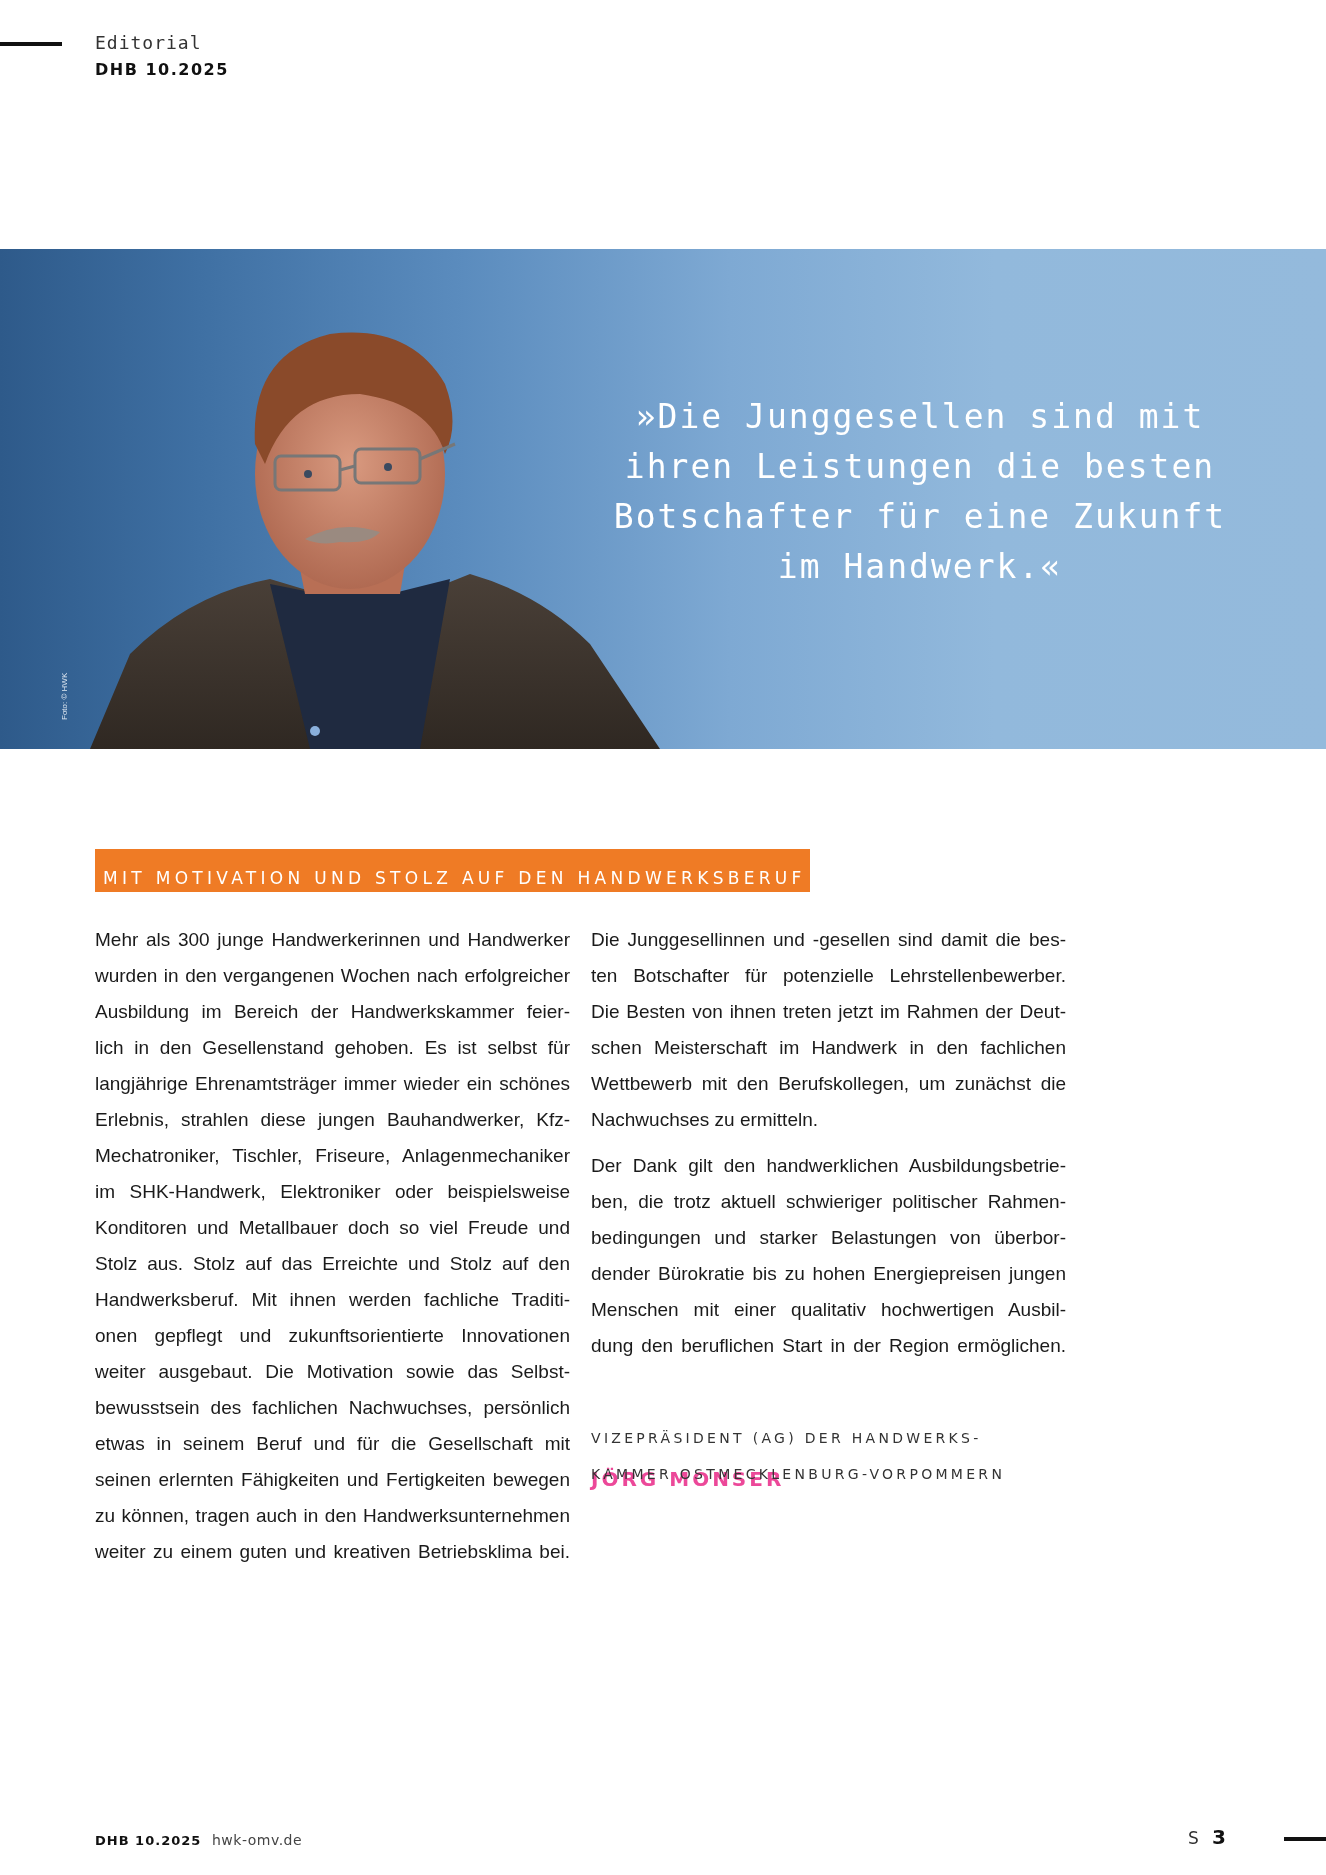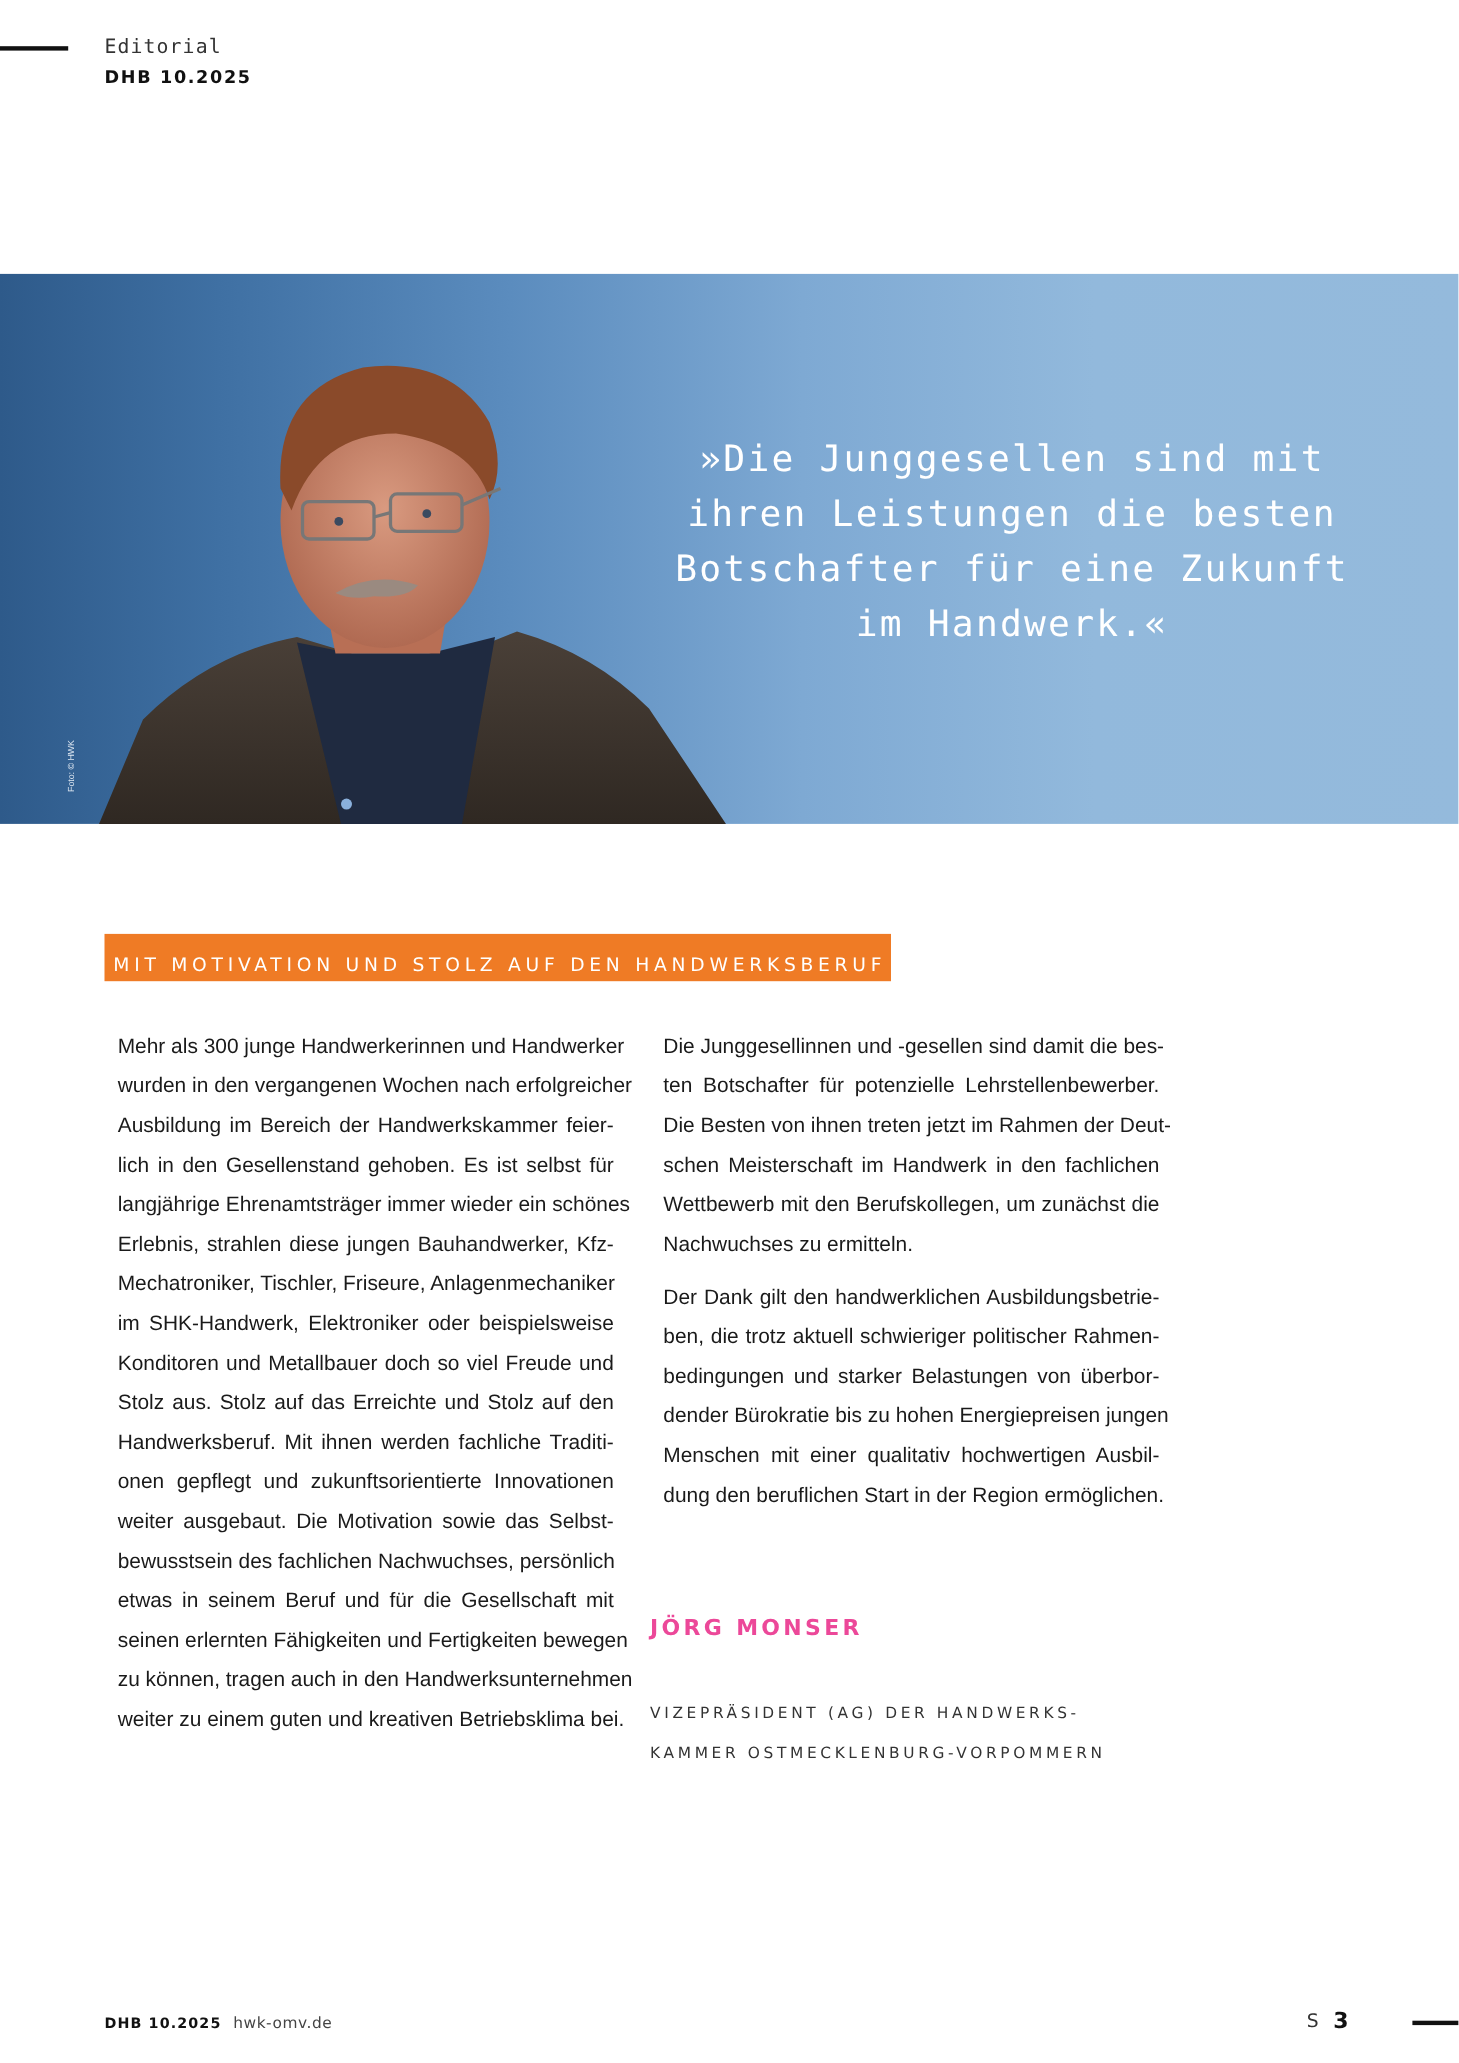--- a/index.html
+++ b/index.html
@@ -29,27 +29,27 @@
 
   .heading-bar {
     position:absolute; left:95px; top:849px; height:27px; padding:16px 4px 0 8px;
     background:#ef7b25; color:#fff; font-family:"DejaVu Sans", sans-serif; font-size:17px; line-height:27px;
     letter-spacing:4.3px; font-weight:normal; white-space:nowrap;
   }
 
   .col { position:absolute; top:922px; width:475px; font-family:"Liberation Sans", sans-serif; font-size:19px; line-height:36px; color:#1a1a1a; }
   .col-left { left:95px; }
   .col-right { left:591px; }
-  .col p { margin:12px; }
+  .col p { margin:0; }
   .col .line { display:block; text-align:justify; text-align-last:justify; white-space:nowrap; }
   .col .line.last { text-align-last:left; }
   .col-right .para2 { margin-top:10px; }
 
   .author-name { position:absolute; left:591px; top:1467px; font-family:"DejaVu Sans", sans-serif; font-weight:bold; font-size:20px; letter-spacing:3px; color:#ec4899; }
-  .author-role { position:absolute; left:591px; top:1540px; font-family:"DejaVu Sans", sans-serif; font-size:14px; line-height:36px; letter-spacing:3.3px; color:#333; }
+  .author-role { position:absolute; left:591px; top:1420px; font-family:"DejaVu Sans", sans-serif; font-size:14px; line-height:36px; letter-spacing:3.3px; color:#333; }
   .author-role span { display:block; }
 
   .footer-issue { position:absolute; left:95px; top:1833px; font-family:"DejaVu Sans", sans-serif; font-weight:bold; font-size:13px; letter-spacing:1px; color:#111; }
   .footer-url { position:absolute; left:212px; top:1832px; font-family:"DejaVu Sans", sans-serif; font-size:14px; color:#444; letter-spacing:0.5px; }
   .page-s { position:absolute; left:1188px; top:1828px; font-family:"DejaVu Sans", sans-serif; font-size:17px; color:#333; }
   .page-num { position:absolute; left:1212px; top:1825px; font-family:"DejaVu Sans", sans-serif; font-weight:bold; font-size:20px; color:#111; }
   .bottom-rule { position:absolute; left:1284px; top:1837px; width:42px; height:4px; background:#111; }
 </style>
 </head>
 <body>

